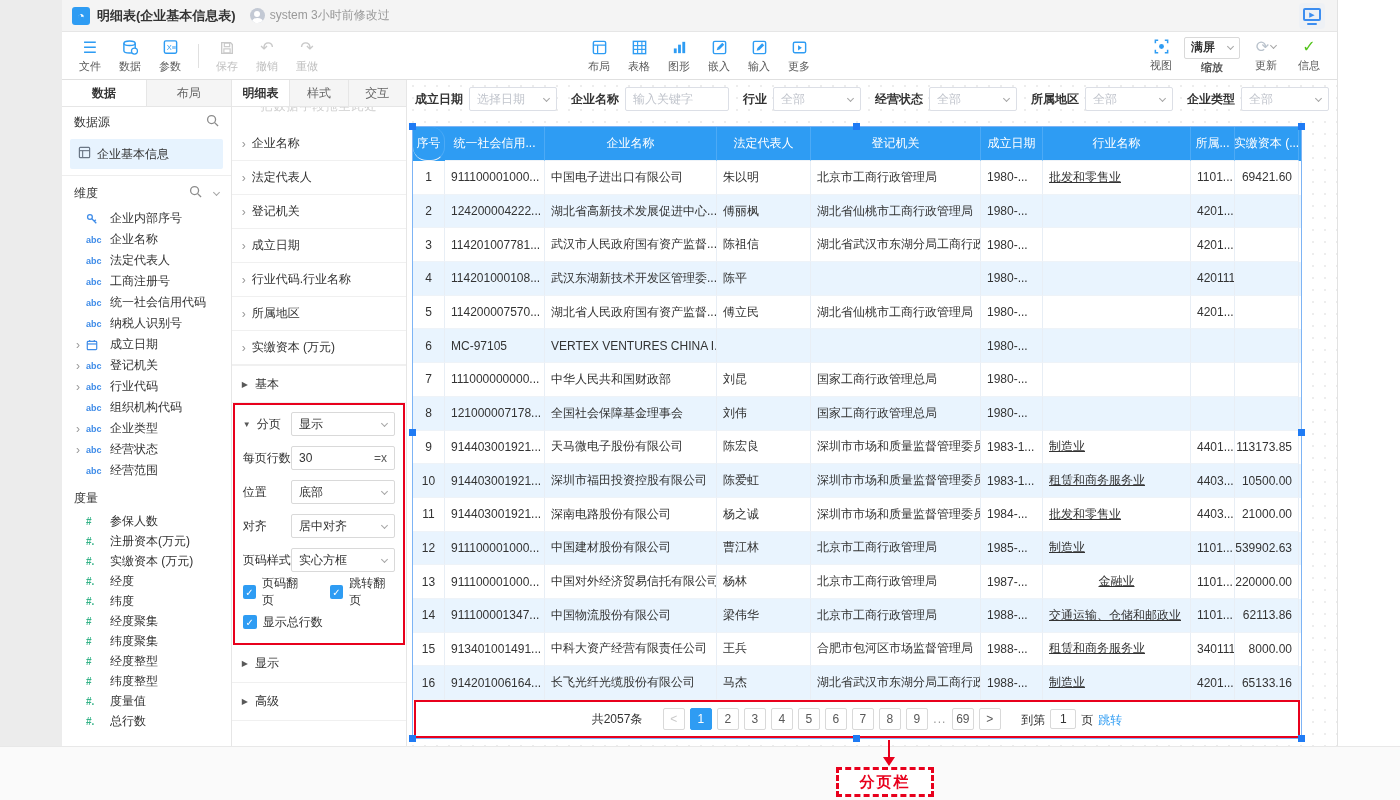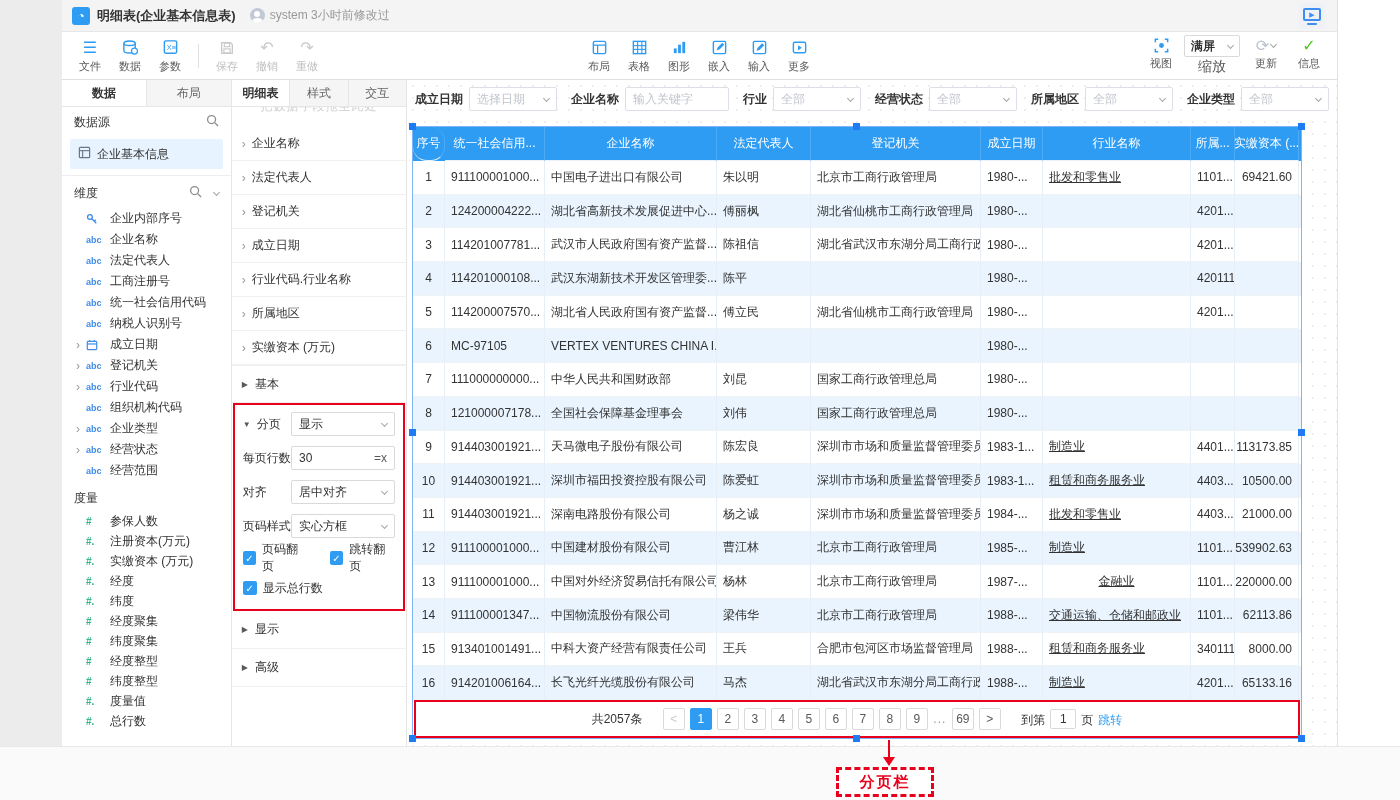--- a/index.html
+++ b/index.html
@@ -261,21 +261,21 @@
                 <circle cx="9" cy="9" r="2.6" fill="#2e9cf3"></circle>
               </svg>
             </div>
           <div class="lb">视图</div>
         </div>
         <div class="zoom-combo">
           <div class="zoom-box">
             <span>满屏</span>
             <i class="cv"></i>
           </div>
-          <div class="lb" style="font-size:14px;color:#595959;margin-top:1px;">缩放</div>
+          <div class="lb" style="font-size:11px;color:#595959;margin-top:1px;font-weight:bold;">缩放</div>
         </div>
         <div class="tbtn" style="width:46px;">
           <div class="ic ic-row">
               <span style="color:#b9c2cc;">⟳</span>
               <i class="cv"></i>
             </div>
           <div class="lb">更新</div>
         </div>
         <div class="tbtn">
           <div class="ic" style="color:#52c41a;">✓</div>
@@ -553,20 +553,27 @@
             <div class="selbox">
               <span>显示</span>
                 <i class="cv"></i>
             </div>
           </div>
           <div class="prow">
             <span class="plab">每页行数</span>
             <div class="numbox">
               <span>30</span>
               <span class="fx">=x</span>
+            </div>
+          </div>
+          <div class="prow">
+            <span class="plab">位置</span>
+            <div class="selbox">
+              <span>底部</span>
+                <i class="cv"></i>
             </div>
           </div>
           <div class="prow">
             <span class="plab">对齐</span>
             <div class="selbox">
               <span>居中对齐</span>
                 <i class="cv"></i>
             </div>
           </div>
           <div class="prow">

